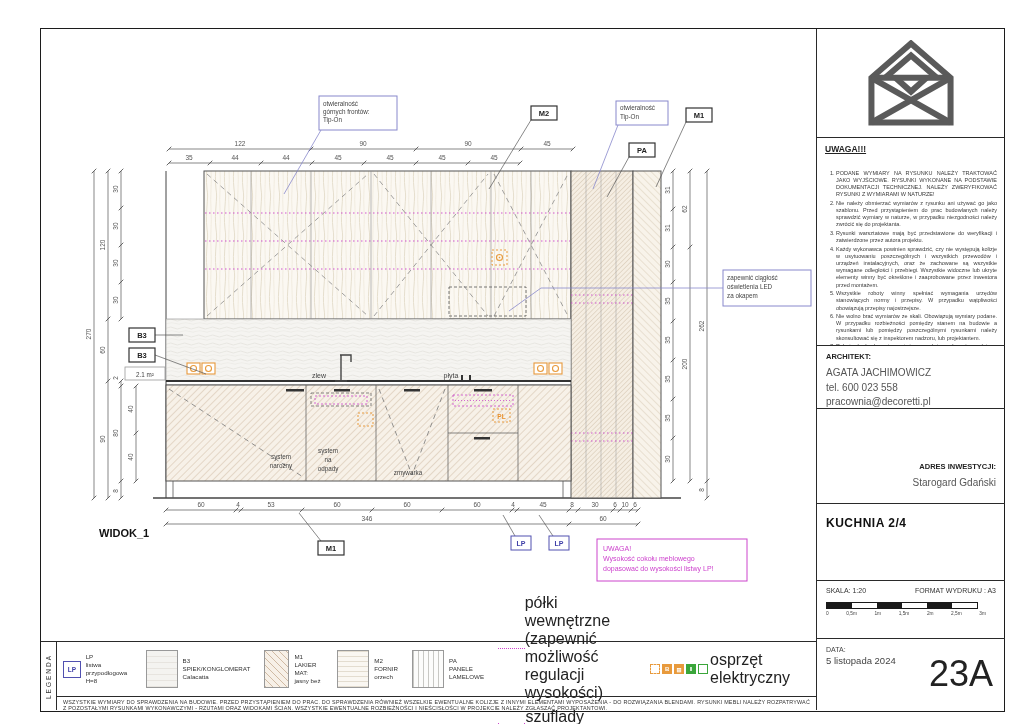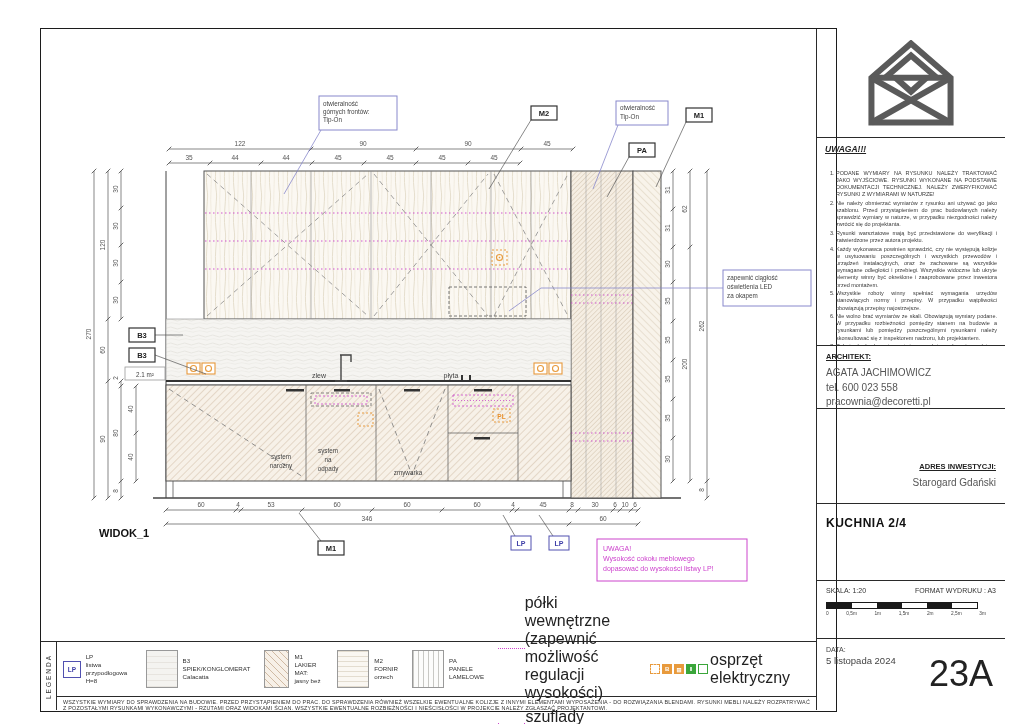--- a/index.html
+++ b/index.html
@@ -1,33 +1,33 @@
 <!DOCTYPE html>
 <html><head>
 <meta charset="utf-8">
 <style>
   html,body{margin:0;padding:0;background:#fff;width:1024px;height:724px;
     font-family:"Liberation Sans",sans-serif;color:#222;}
   .sheet{position:absolute;left:0;top:0;width:1024px;height:724px;background:#fff;}
-  .frame{position:absolute;left:40px;top:28px;width:797px;height:684px;border:1.5px solid #1c1c1c;box-sizing:border-box;}
+  .frame{position:absolute;left:40px;top:28px;width:965px;height:684px;border:1.5px solid #1c1c1c;box-sizing:border-box;}
   
   .rpanel{position:absolute;left:775px;top:0;width:188px;height:681px;border-left:1px solid #2a2a2a;box-sizing:border-box;}
   .rblock{position:absolute;left:0;width:188px;border-bottom:1px solid #2a2a2a;box-sizing:border-box;overflow:hidden;}
   .logoblock{top:0;height:109px;display:flex;align-items:center;justify-content:center;}
   .notesblock{top:109px;height:208px;padding:6px 8px;}
-  .notes-title{font-size:8.5px;font-weight:bold;text-decoration:underline;margin-bottom:16px;font-style:italic;}
+  .notes-title{font-size:8.5px;font-weight:bold;text-decoration:underline;margin-bottom:16px;}
   .notes-list{margin:0;padding-left:11px;font-size:5.5px;line-height:1.3;color:#3a3a3a;text-align:justify;}
   .notes-list li{margin-bottom:1.5px;}
   .archblock{top:317px;height:63px;padding:6px 9px;}
   .invblock{top:380px;height:47px;padding:6px 9px;}
   .addrblock{top:427px;height:48px;padding:6px 9px;text-align:right;}
   .titleblock{top:475px;height:77px;padding:12px 9px;}
   .scaleblock{top:552px;height:58px;padding:6px 9px;}
   .datablock{top:610px;height:71px;padding:7px 9px;border-bottom:none;}
-  .blk-label{font-size:7.5px;font-weight:bold;text-decoration:underline;color:#222;margin-bottom:5px;}
+  .blk-label{font-size:7.5px;font-weight:bold;color:#222;margin-bottom:5px;}
   .blk-line{font-size:10px;color:#555;line-height:1.45;}
   .proj-title{font-size:12px;font-weight:bold;letter-spacing:.5px;color:#111;}
   .scale-row{display:flex;justify-content:space-between;font-size:7px;color:#333;margin-bottom:8px;}
   .sbar{display:flex;width:150px;height:5px;border:1px solid #1a1a1a;}
   .sbar span{flex:1;}
   .sbar span:nth-child(odd){background:#1a1a1a;}
   .sbar-labels{display:flex;justify-content:space-between;width:160px;font-size:4.8px;color:#444;margin-top:2px;}
   .date-label{font-size:7px;color:#444;}
   .date-val{font-size:9.5px;color:#444;margin-top:2px;}
   .sheet-no{position:absolute;right:12px;top:14px;font-size:36px;color:#222;}

